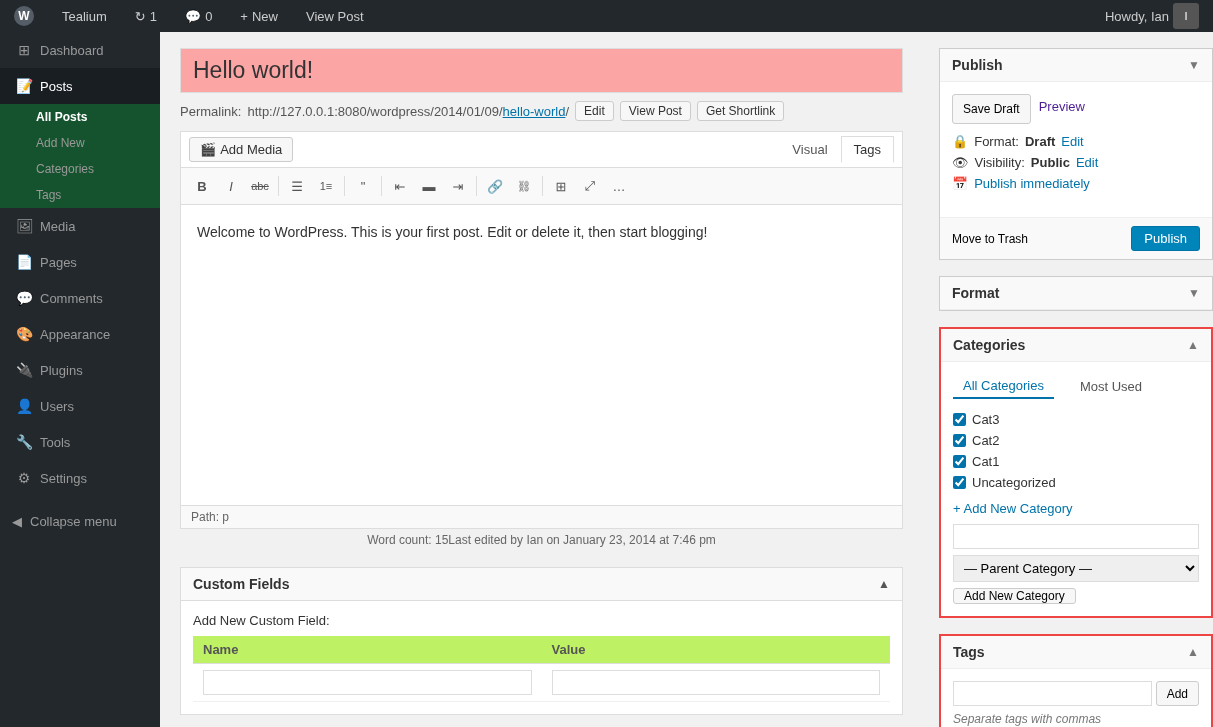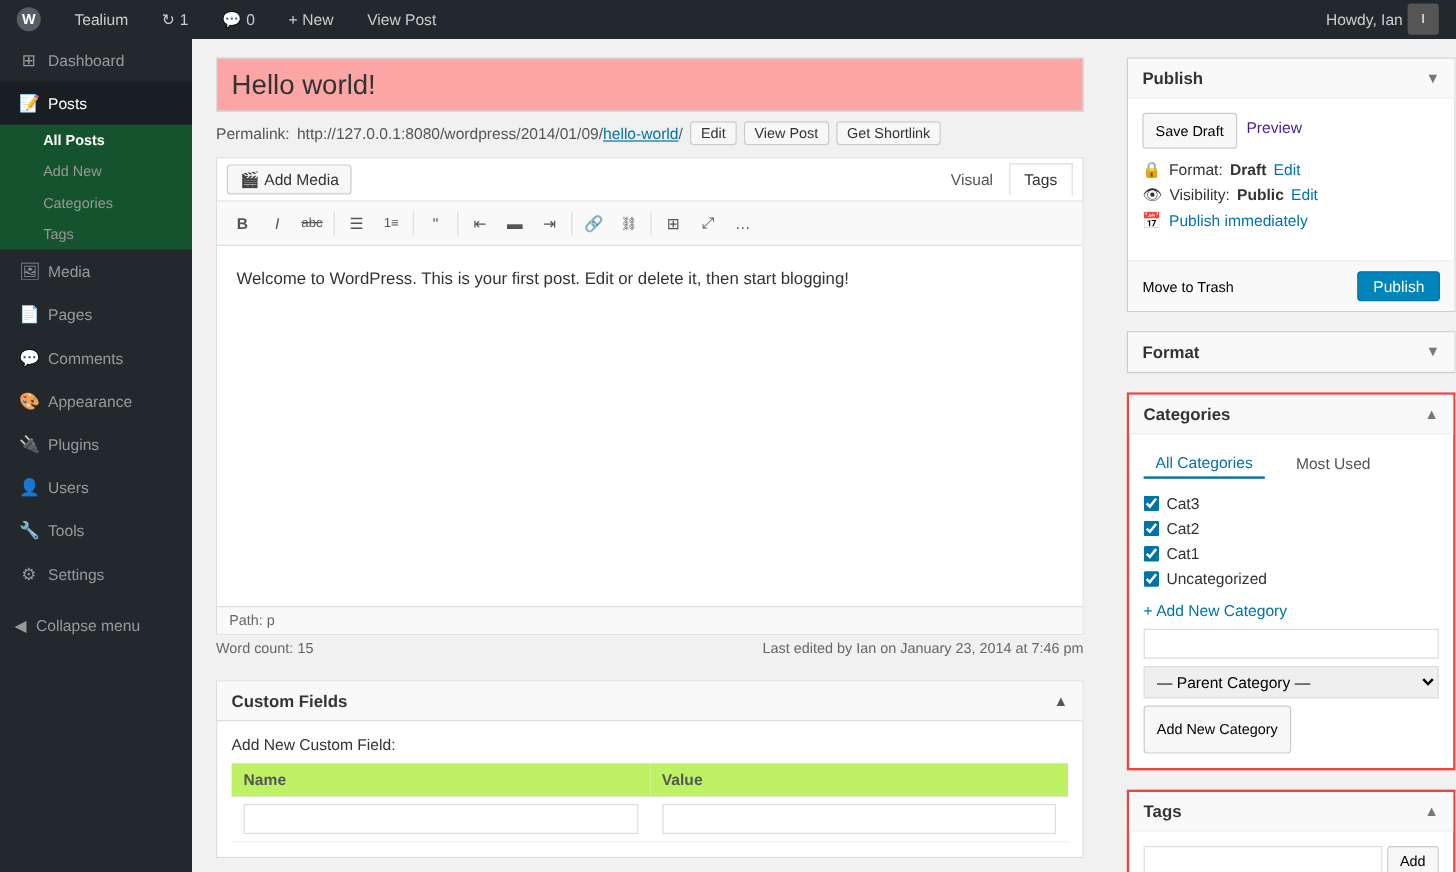--- a/index.html
+++ b/index.html
@@ -175,21 +175,21 @@
       justify-content: space-between;
       align-items: center;
     }
 
     
     .word-count-bar {
       padding: 4px 0;
       font-size: 12px;
       color: #666;
       display: flex;
-      justify-content: space-between;
+      justify-content: center;
     }
 
     
     .custom-fields-section {
       background: #fff;
       border: 1px solid #ddd;
       margin-top: 16px;
     }
     .section-header {
       padding: 8px 12px;
@@ -306,21 +306,21 @@
     .parent-cat-select {
       width: 100%;
       padding: 4px 6px;
       border: 1px solid #ddd;
       font-size: 13px;
       margin-bottom: 6px;
     }
     .btn-add-cat {
       background: #f7f7f7;
       border: 1px solid #ccc;
-      padding: 12px 10px;
+      padding: 0 10px;
       font-size: 12px;
       cursor: pointer;
       border-radius: 3px;
     }
 
     
     .tags-input-row { display: flex; gap: 4px; margin-bottom: 6px; }
     .tags-input {
       flex: 1;
       padding: 4px 6px;

